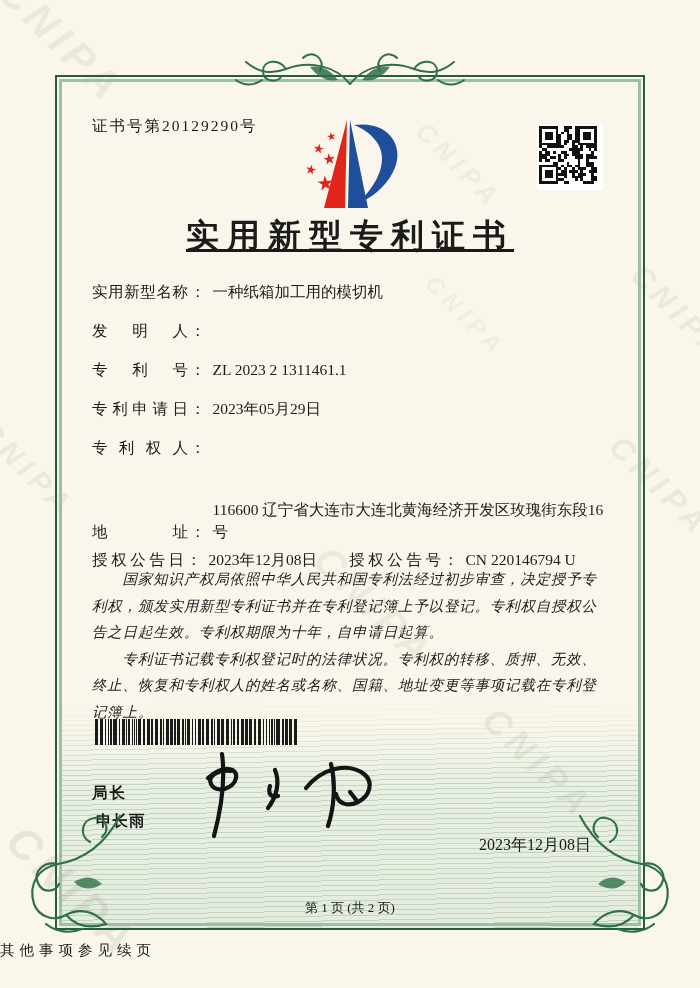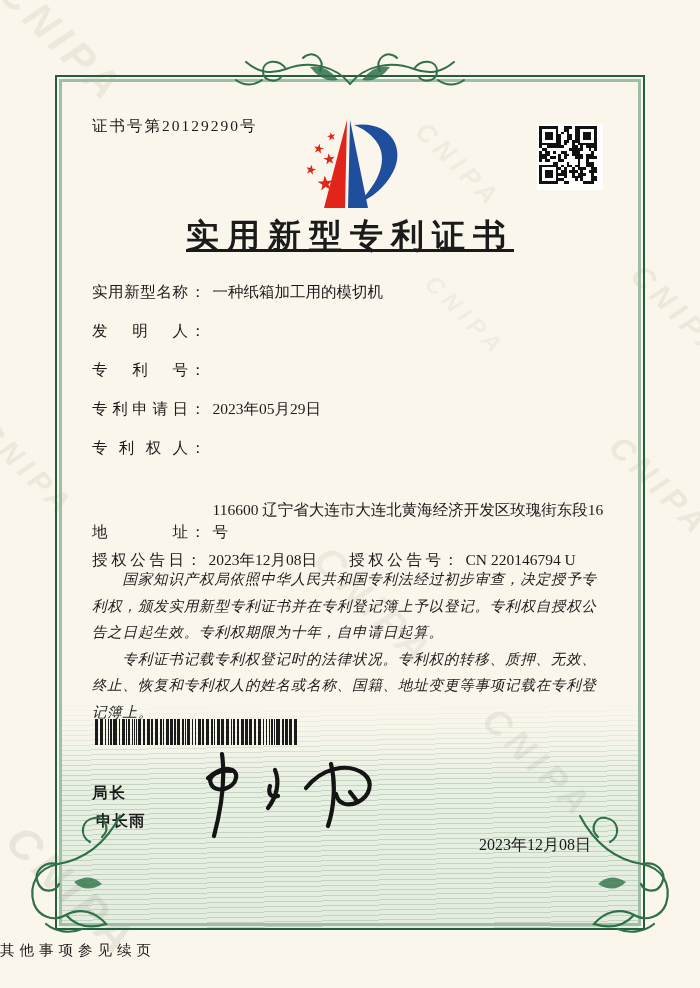--- a/index.html
+++ b/index.html
@@ -394,20 +394,21 @@
         <span class="fcolon">：</span>
         <span class="fvalue">一种纸箱加工用的模切机</span>
     </div>
     <div class="frow">
       <span class="flabel">发明人</span>
         <span class="fcolon">：</span>
     </div>
     <div class="frow">
       <span class="flabel">专利号</span>
         <span class="fcolon">：</span>
+        <span class="fvalue">ZL 2023 2 1311461.1</span>
     </div>
     <div class="frow">
       <span class="flabel">专利申请日</span>
         <span class="fcolon">：</span>
         <span class="fvalue">2023年05月29日</span>
     </div>
     <div class="frow">
       <span class="flabel">专利权人</span>
         <span class="fcolon">：</span>
     </div>
@@ -501,16 +502,17 @@
       <path d="M92,38 c-2,7 0,12 8,10"></path>
       <path d="M97,22 c5,12 2,26 -7,38"></path>
       <path d="M128,40 c16,-20 42,-26 58,-14 c10,8 6,22 -6,28 c-10,5 -20,2 -22,-8"></path>
       <path d="M153,16 c5,20 3,44 -3,62"></path>
       <path d="M172,44 l7,9"></path>
     </g>
   </svg>
 
   <div class="abs issue-date">2023年12月08日</div>
 
+  <div class="abs page-indicator">第 1 页 (共 2 页)</div>
 
   <div class="abs footer-note">其他事项参见续页</div>
 
 </div>
 
 </body></html>

